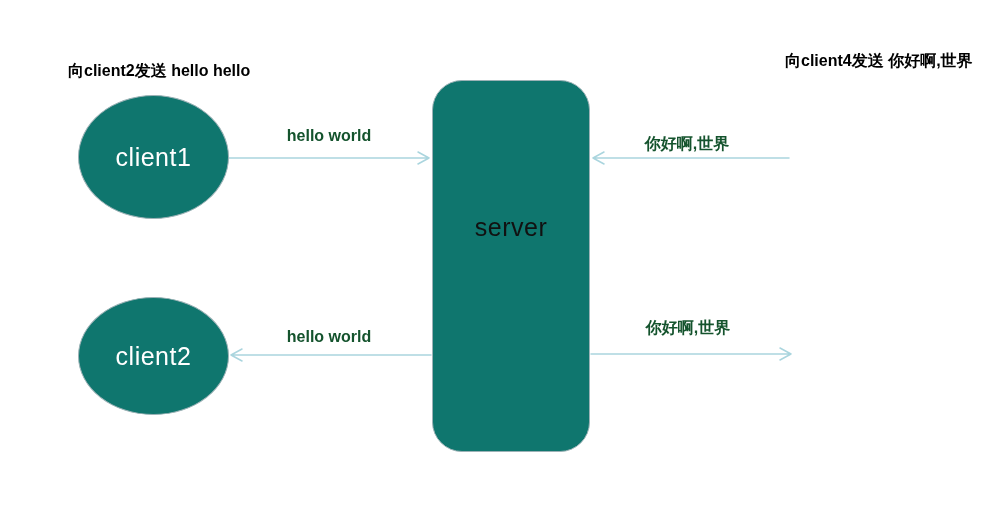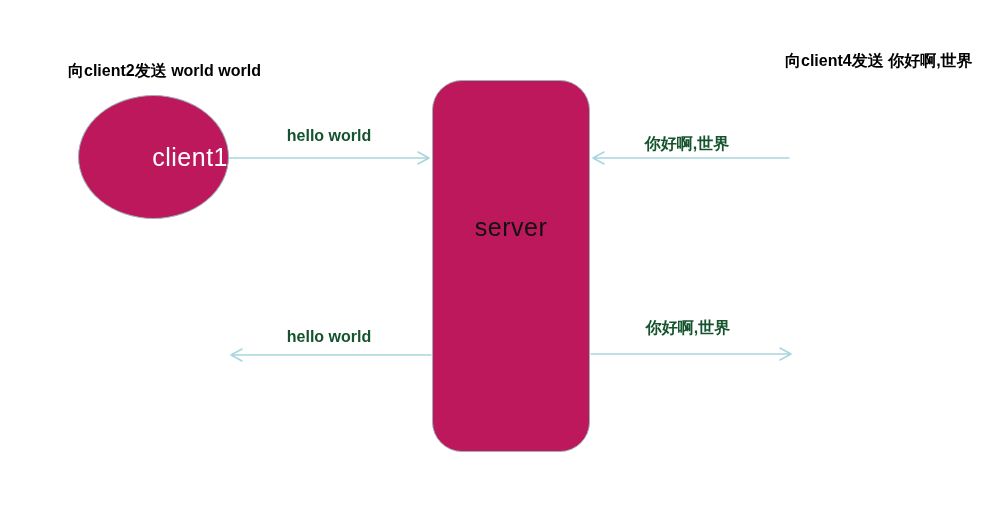--- a/index.html
+++ b/index.html
@@ -26,22 +26,22 @@
     fill: none;
     stroke: #aad5de;
     stroke-width: 1.5;
     stroke-linecap: round;
     stroke-linejoin: round;
   }
   .node {
     position: absolute;
     display: flex;
     align-items: center;
-    justify-content: flex-end;
-    background: #be185d;
+    justify-content: center;
+    background: #0f766e;
     border: 1px solid #9cb2b6;
     box-sizing: border-box;
     color: #ffffff;
     font-size: 25px;
     letter-spacing: 0.5px;
   }
   .ellipse { border-radius: 50%; }
   .node-client1 { left: 78px;  top: 95px;  width: 151px; height: 124px; }
   .node-client2 { left: 78px;  top: 297px; width: 151px; height: 118px; }
   .node-client3 { left: 790px; top: 87px;  width: 153px; height: 125px; }
@@ -91,28 +91,31 @@
 
 <div class="canvas">
 
   <svg class="edge-layer" viewBox="0 0 1005 513" xmlns="http://www.w3.org/2000/svg">
     <path d="M229 158 H429 M418 152 L429 158 L418 164"></path>
     <path d="M789 158 H593 M604 152 L593 158 L604 164"></path>
     <path d="M431 355 H231 M242 349 L231 355 L242 361"></path>
     <path d="M591 354 H791 M780 348 L791 354 L780 360"></path>
   </svg>
 
-  <div class="annotation annotation-left">向client2发送 world world</div>
+  <div class="annotation annotation-left">向client2发送 hello hello</div>
 
   <div class="annotation annotation-right">向client4发送 你好啊,世界</div>
 
   <div class="node ellipse node-client1">
     <span>client1</span>
   </div>
 
+  <div class="node ellipse node-client2">
+    <span>client2</span>
+  </div>
 
 
 
   <div class="node node-server">
     <span class="server-label">server</span>
   </div>
 
   <div class="edge-label edge-label-1">hello world</div>
 
   <div class="edge-label edge-label-2">你好啊,世界</div>

